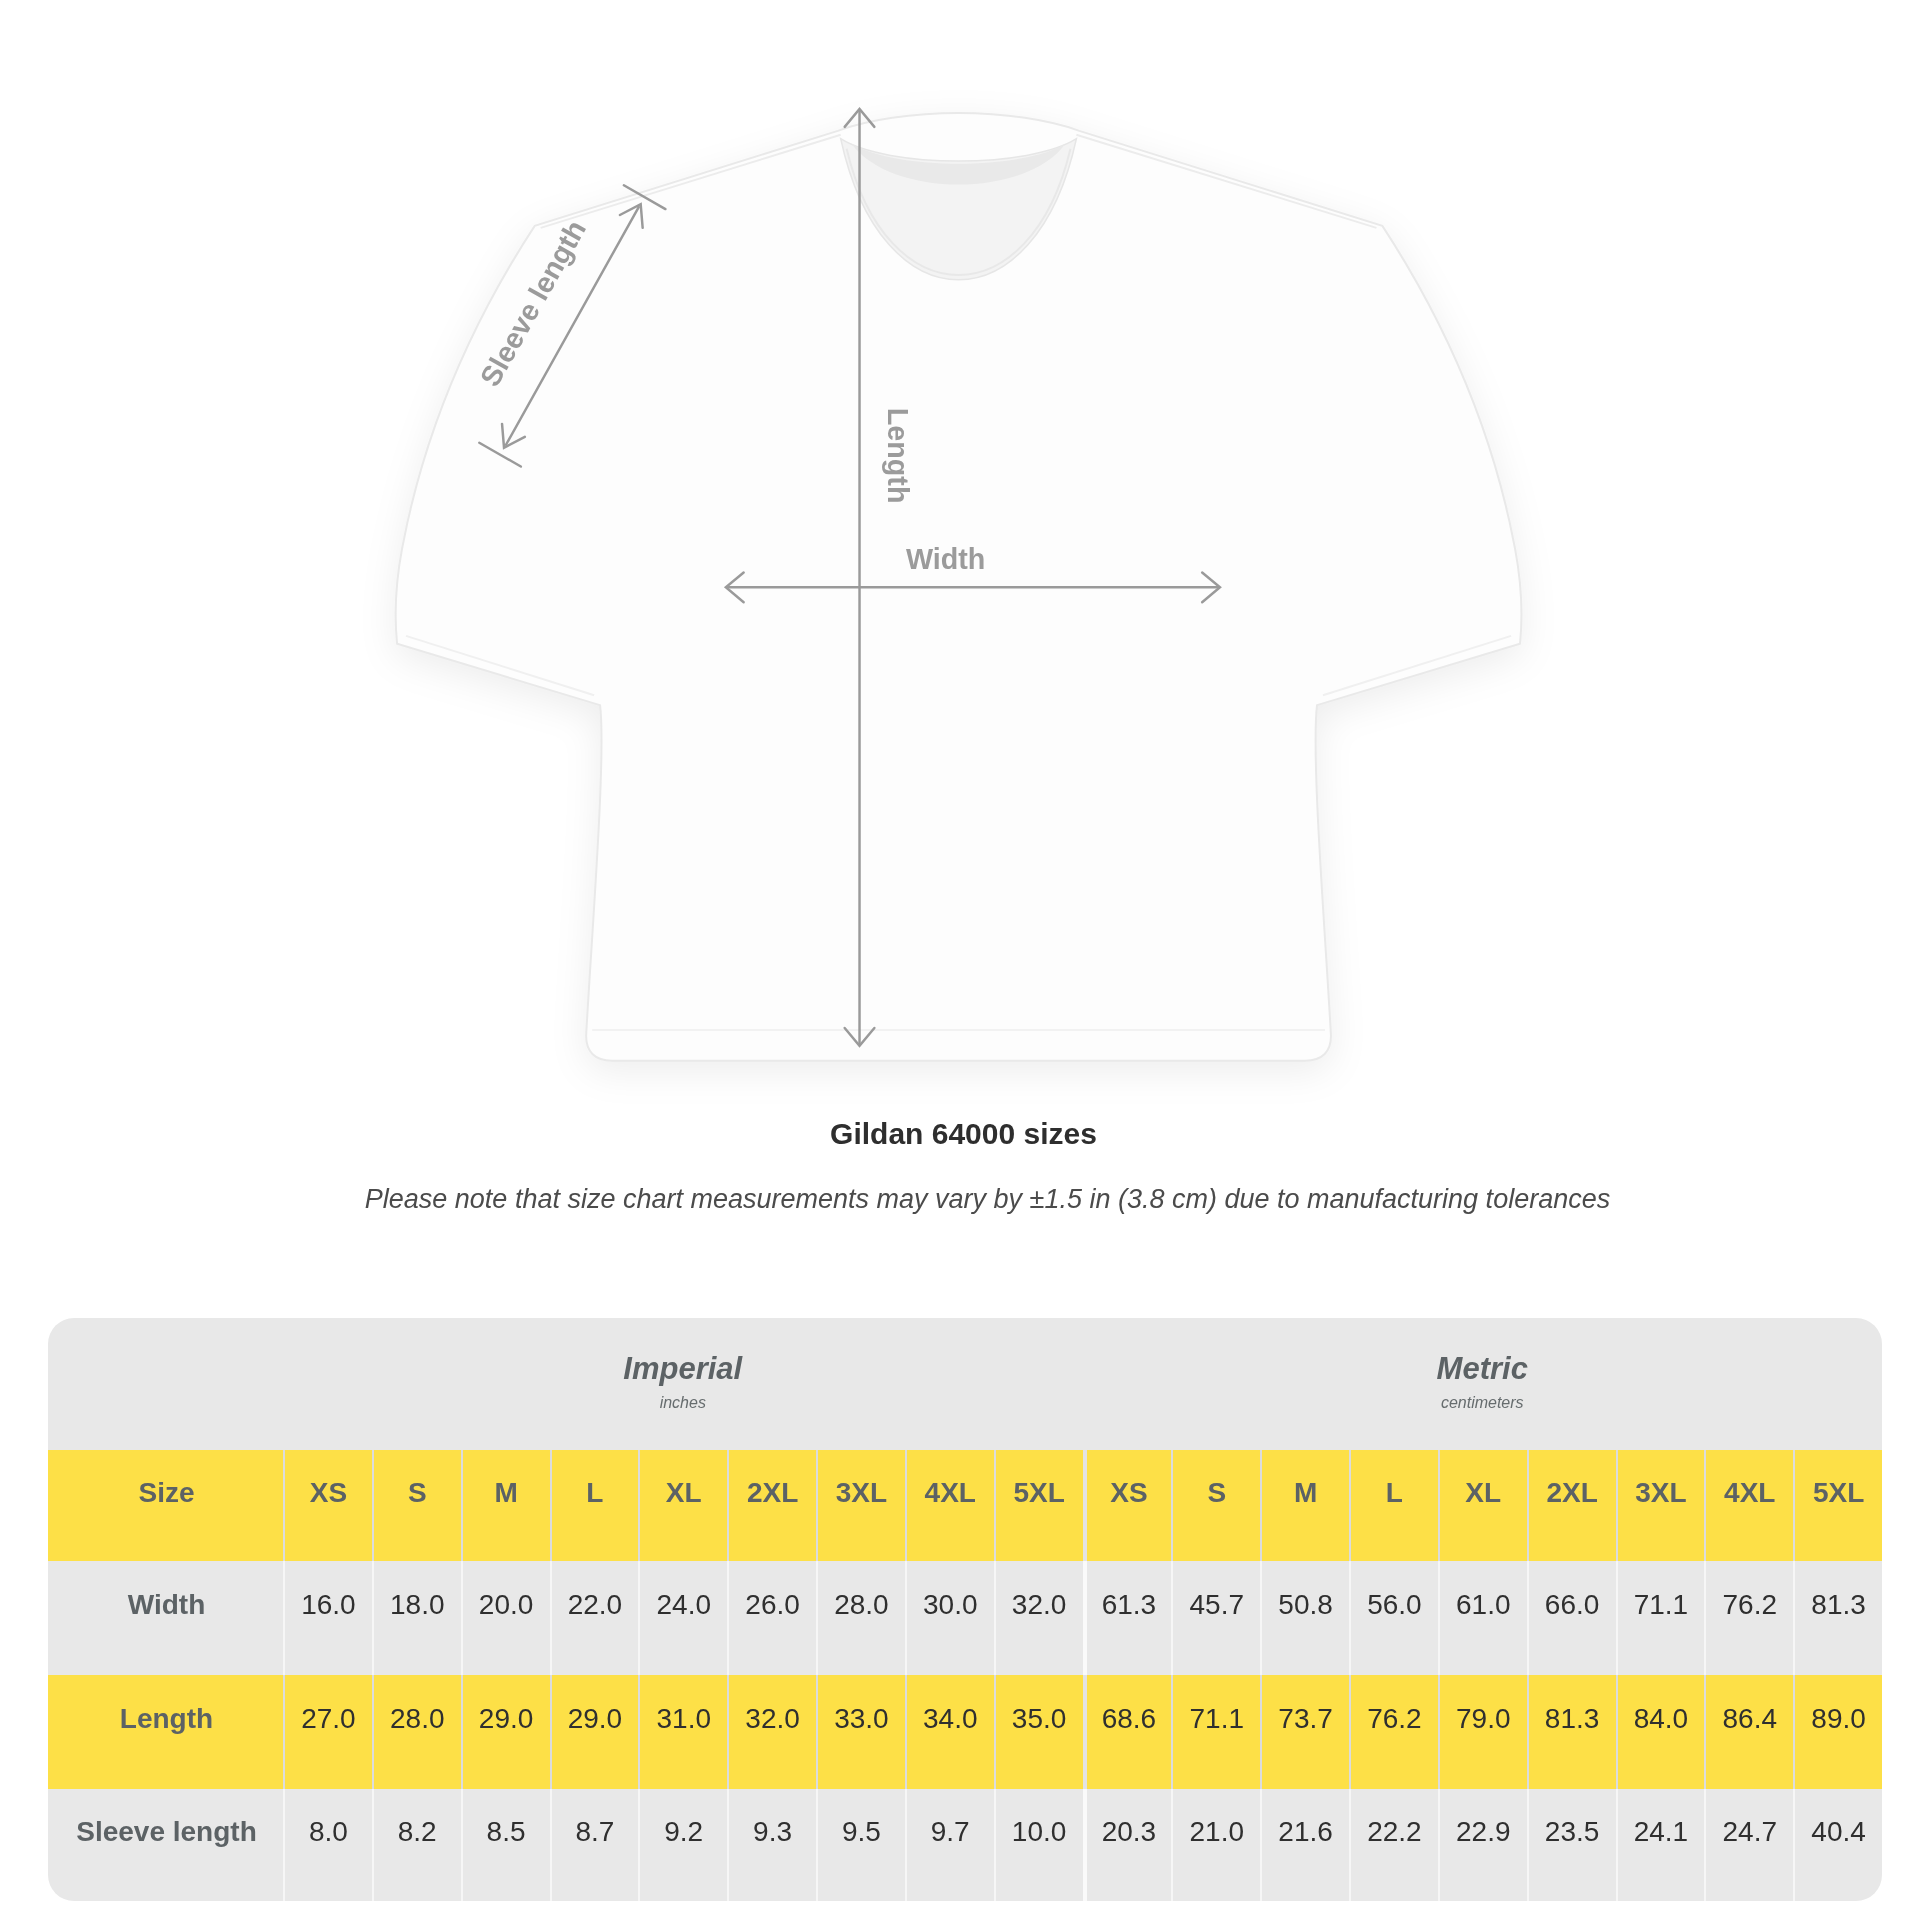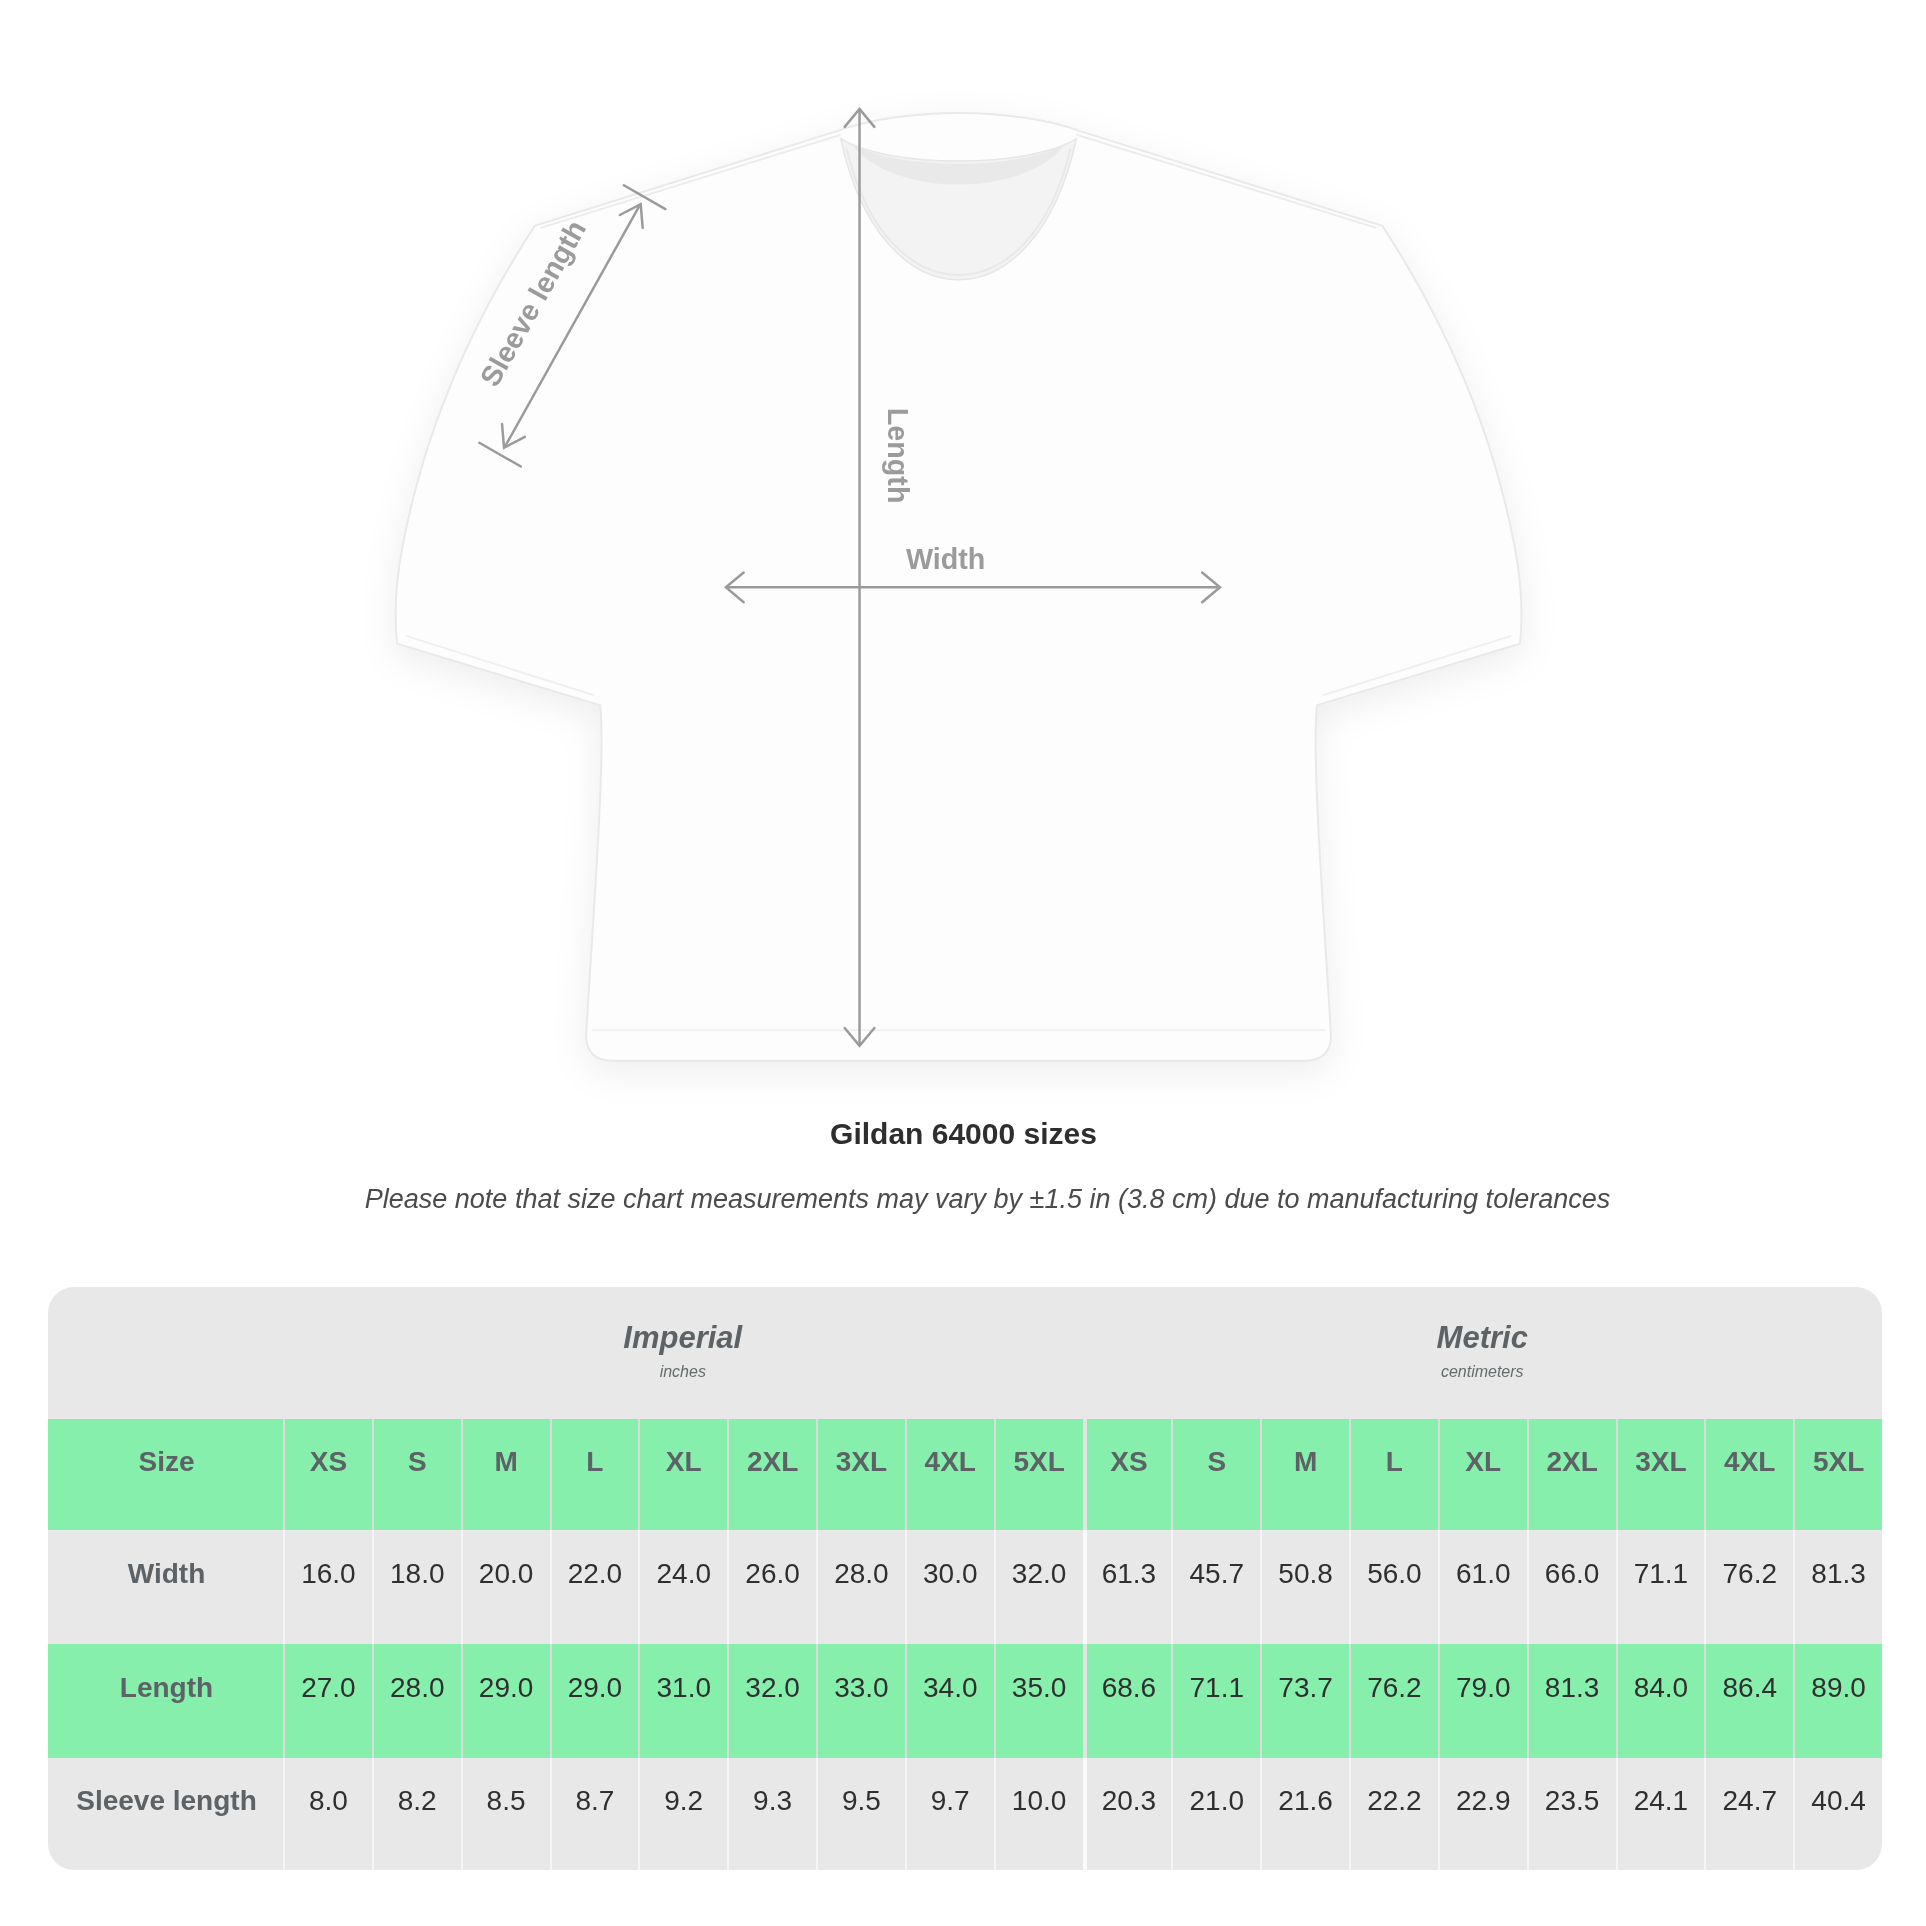--- a/index.html
+++ b/index.html
@@ -12,21 +12,21 @@
   
   .chart-title{
     position:absolute;left:0;top:1117px;width:100%;margin:0;
     text-align:center;font-size:30px;font-weight:bold;color:#2e2e2e;letter-spacing:0;
   }
   .chart-subtitle{
     position:absolute;left:0;top:1184px;width:100%;margin:0;
     text-align:center;font-style:italic;font-size:27px;color:#4b4b4b;padding-left:24px;
   }
   
-  .size-table{position:absolute;left:48px;top:1287px;width:1834px;}
+  .size-table{position:absolute;left:48px;top:1318px;width:1834px;}
   .band{
     display:flex;height:132px;background:#e8e8e8;border-radius:26px 26px 0 0;
   }
   .band-spacer{width:235px;flex:0 0 auto;}
   .band-group{
     flex:1 1 0;display:flex;flex-direction:column;align-items:center;justify-content:center;
     gap:7px;padding-bottom:6px;
   }
   .band-title{font-size:31px;font-weight:bold;font-style:italic;color:#5c6265;}
   .band-sub{font-size:16px;font-style:italic;color:#666c6e;}
@@ -36,21 +36,21 @@
     grid-template-rows:111px 114px 114px 112px;
     border-radius:0 0 26px 26px;overflow:hidden;
   }
   .cell{
     display:flex;align-items:center;justify-content:center;
     padding-bottom:26px;font-size:28px;color:#2f2f2f;
     border-left:2px solid transparent;
   }
   .rhead{font-weight:bold;color:#5c6265;}
   .rlabel{font-weight:bold;color:#5c6265;}
-  .row-white{background:#86efac;}
+  .row-white{background:#fde047;}
   .row-gray{background:#e8e8e8;}
   .row-white.data{border-left-color:#dcdcdc;}
   .row-gray.data{border-left-color:#f6f6f6;}
   .row-white.data.c-metric{border-left-width:4px;border-left-color:#e3e3e3;}
   .row-gray.data.c-metric{border-left-width:4px;border-left-color:#fafafa;}
 </style>
 </head>
 <body>
 
 <div class="stage">

